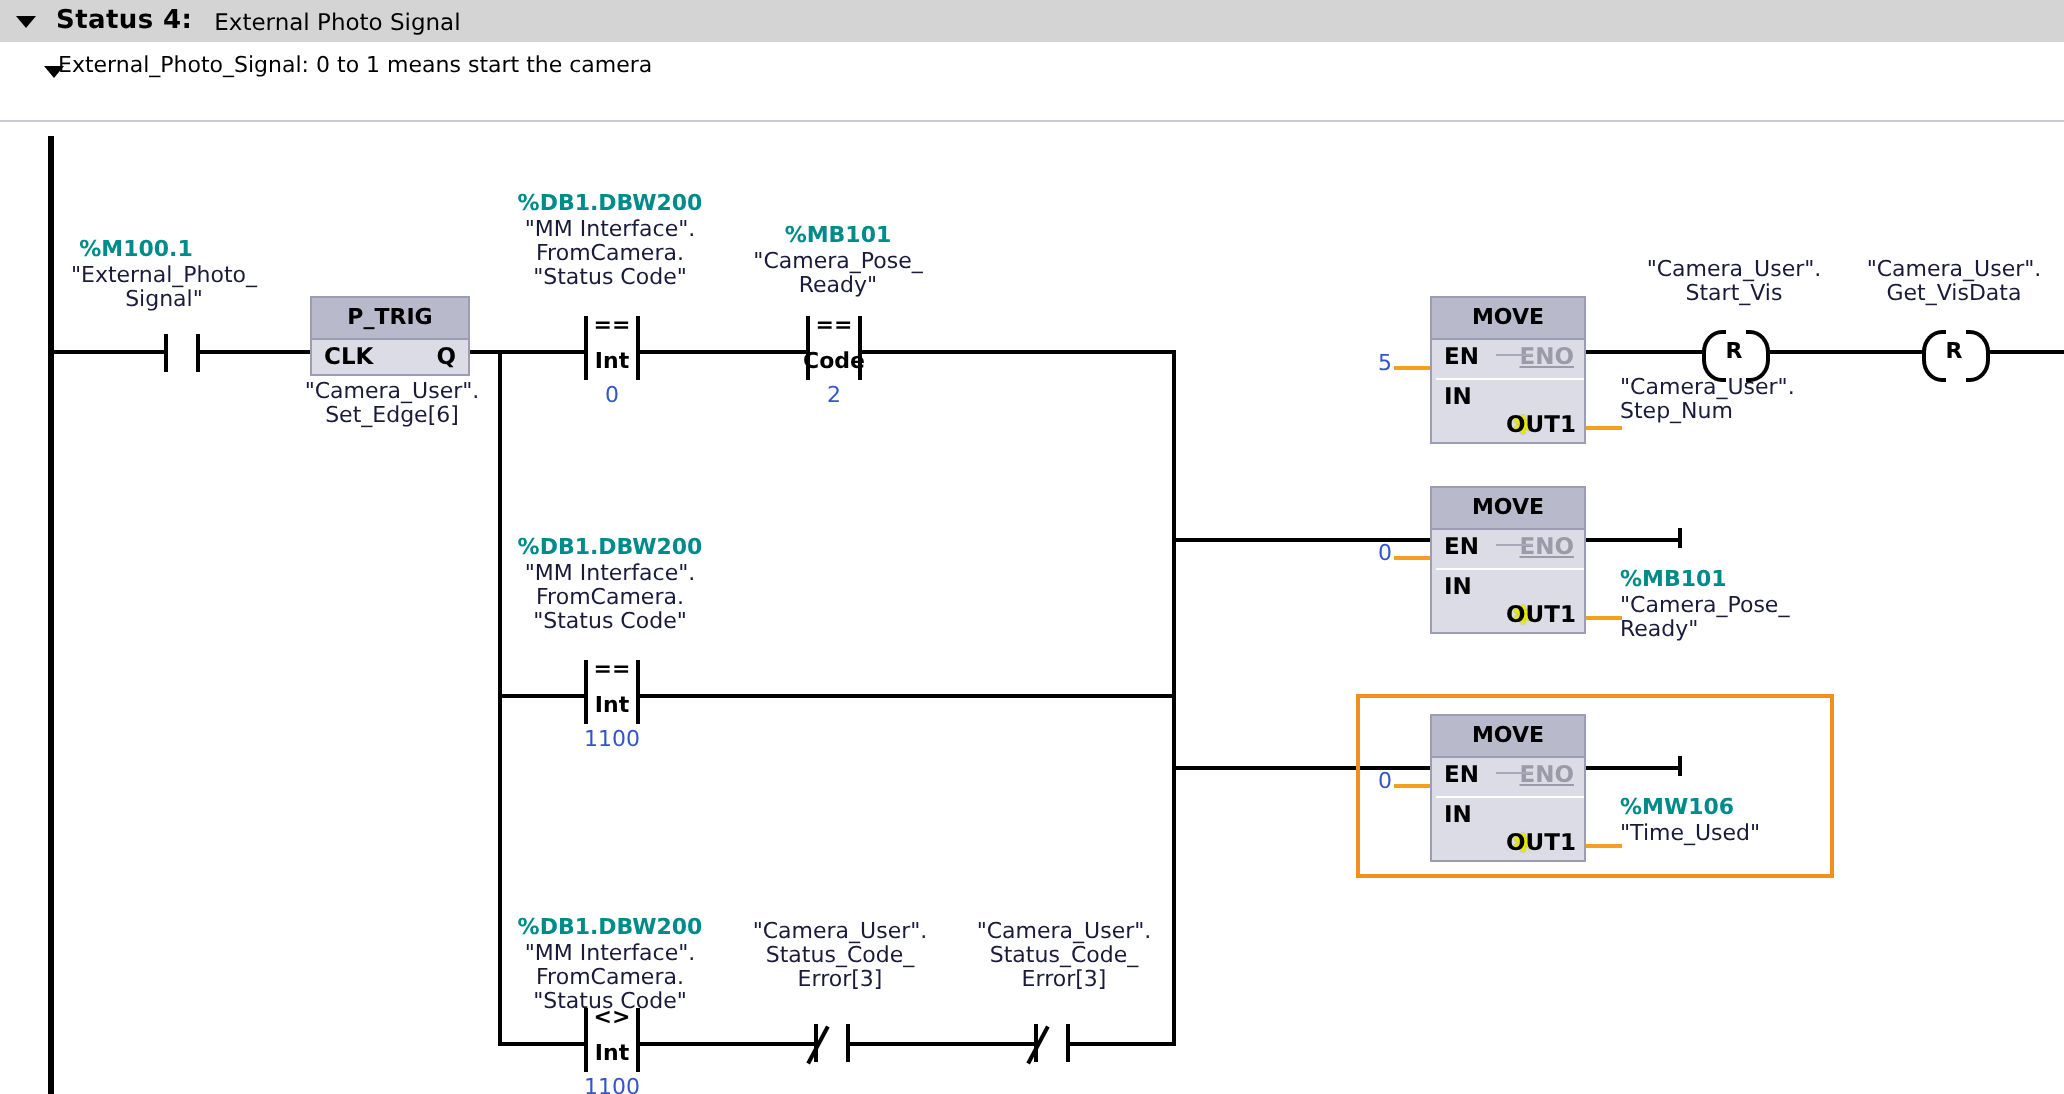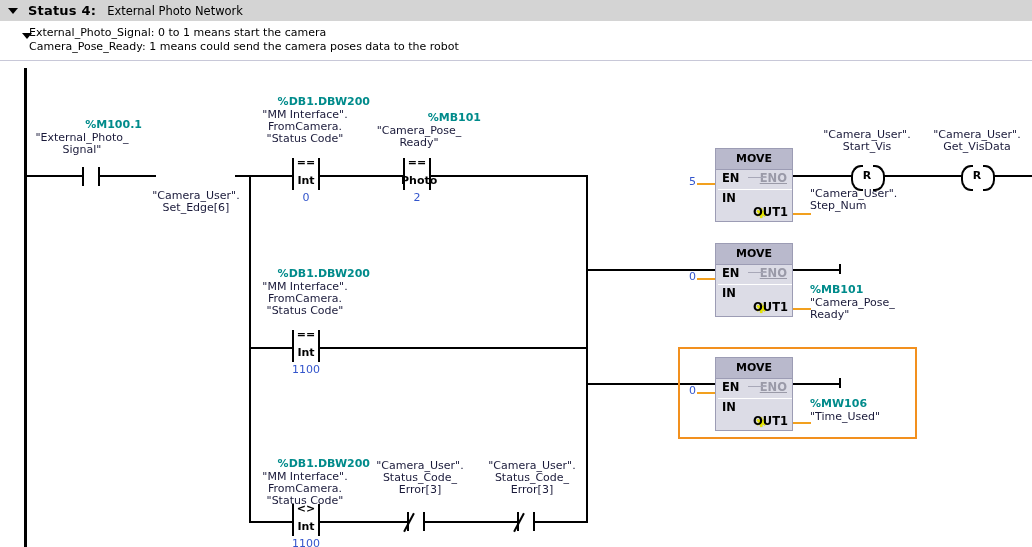--- a/index.html
+++ b/index.html
@@ -39,21 +39,21 @@
   }
 
   
   .wire{position:absolute;background:#000000;}
   .h{height:2px;}
   .v{width:2px;}
   .rail{position:absolute;left:24px;top:6px;width:3px;height:479px;background:#000000;}
 
   
   .lbl{position:absolute;text-align:center;line-height:12.5px;font-size:11px;white-space:pre;}
-  .addr{color:#008b8b;font-weight:bold;text-align:right;}
+  .addr{color:#008b8b;font-weight:bold;}
   .sym{color:#1a1a3a;}
   .const{color:#3355cc;font-size:11px;}
   .cmp-op{position:absolute;text-align:center;font-weight:bold;font-size:11px;line-height:12px;color:#000;}
 
   
   .contact{position:absolute;}
   .contact .bar{position:absolute;width:2px;height:19px;background:#000;top:0;}
   .contact .bl{left:0;} .contact .br{left:16px;}
   .contact .slash{position:absolute;left:1px;top:0px;width:2px;height:21px;background:#000;
      transform:rotate(28deg);transform-origin:center;}
@@ -84,46 +84,50 @@
      text-shadow:0 0 1px #b0b000;font-weight:bold;}
   .highlight-box{position:absolute;border:2px solid #f2901e;box-sizing:border-box;background:transparent;}
   .stub{position:absolute;width:2px;height:10px;background:#000;}
 </style>
 </head>
 <body>
 
 <div class="net-header">
   <span class="tri"></span>
   <span class="net-title">Status 4:</span>
-  <span class="net-subtitle">External Photo Network</span>
+  <span class="net-subtitle">External Photo Signal</span>
 </div>
 
 <div class="comment-area">
   <span class="tri"></span>
   <div class="comment-lines">
     <div>External_Photo_Signal: 0 to 1 means start the camera</div>
-    <div>Camera_Pose_Ready: 1 means could send the camera poses data to the robot</div>
   </div>
 </div>
 
 <div class="ladder">
 
   <div class="rail"></div>
 
   <div class="wire h" style="left:26px;top:113px;width:56px;"></div>
 
-  <div class="lbl addr" style="left:22px;top:57px;width:120px;">%M100.1</div>
+  <div class="lbl addr" style="left:8px;top:57px;width:120px;">%M100.1</div>
   <div class="lbl sym" style="left:22px;top:70px;width:120px;">"External_Photo_</div>
   <div class="lbl sym" style="left:22px;top:82px;width:120px;">Signal"</div>
   <div class="contact" style="left:82px;top:105px;width:18px;height:19px;">
     <div class="bar bl"></div>
       <div class="bar br"></div>
   </div>
   <div class="wire h" style="left:100px;top:113px;width:56px;"></div>
 
+  <div class="fb" style="left:155px;top:86px;width:80px;height:40px;">
+    <div class="fb-title">P_TRIG</div>
+    <div class="pin" style="left:6px;top:22px;">CLK</div>
+    <div class="pin" style="right:6px;top:22px;">Q</div>
+  </div>
   <div class="lbl sym" style="left:150px;top:128px;width:92px;">"Camera_User".</div>
   <div class="lbl sym" style="left:150px;top:140px;width:92px;">Set_Edge[6]</div>
 
   <div class="wire h" style="left:235px;top:113px;width:58px;"></div>
 
   <div class="wire v" style="left:249px;top:113px;height:348px;"></div>
 
   <div class="lbl addr" style="left:240px;top:34px;width:130px;">%DB1.DBW200</div>
   <div class="lbl sym" style="left:240px;top:47px;width:130px;">"MM Interface".</div>
   <div class="lbl sym" style="left:240px;top:59px;width:130px;">FromCamera.</div>
@@ -138,21 +142,21 @@
   <div class="wire h" style="left:320px;top:113px;width:84px;"></div>
 
   <div class="lbl addr" style="left:357px;top:50px;width:124px;">%MB101</div>
   <div class="lbl sym" style="left:357px;top:63px;width:124px;">"Camera_Pose_</div>
   <div class="lbl sym" style="left:357px;top:75px;width:124px;">Ready"</div>
   <div class="cmpbox" style="left:403px;top:96px;width:28px;">
     <div class="bar bl"></div>
       <div class="bar br"></div>
   </div>
   <div class="cmp-op" style="left:403px;top:95px;width:28px;">==</div>
-  <div class="cmp-op" style="left:401px;top:113px;width:32px;">Photo</div>
+  <div class="cmp-op" style="left:401px;top:113px;width:32px;">Code</div>
   <div class="lbl const" style="left:403px;top:130px;width:28px;">2</div>
   <div class="wire h" style="left:431px;top:113px;width:157px;"></div>
 
   <div class="lbl addr" style="left:240px;top:206px;width:130px;">%DB1.DBW200</div>
   <div class="lbl sym" style="left:240px;top:219px;width:130px;">"MM Interface".</div>
   <div class="lbl sym" style="left:240px;top:231px;width:130px;">FromCamera.</div>
   <div class="lbl sym" style="left:240px;top:243px;width:130px;">"Status Code"</div>
   <div class="cmpbox" style="left:292px;top:268px;width:28px;">
     <div class="bar bl"></div>
       <div class="bar br"></div>

